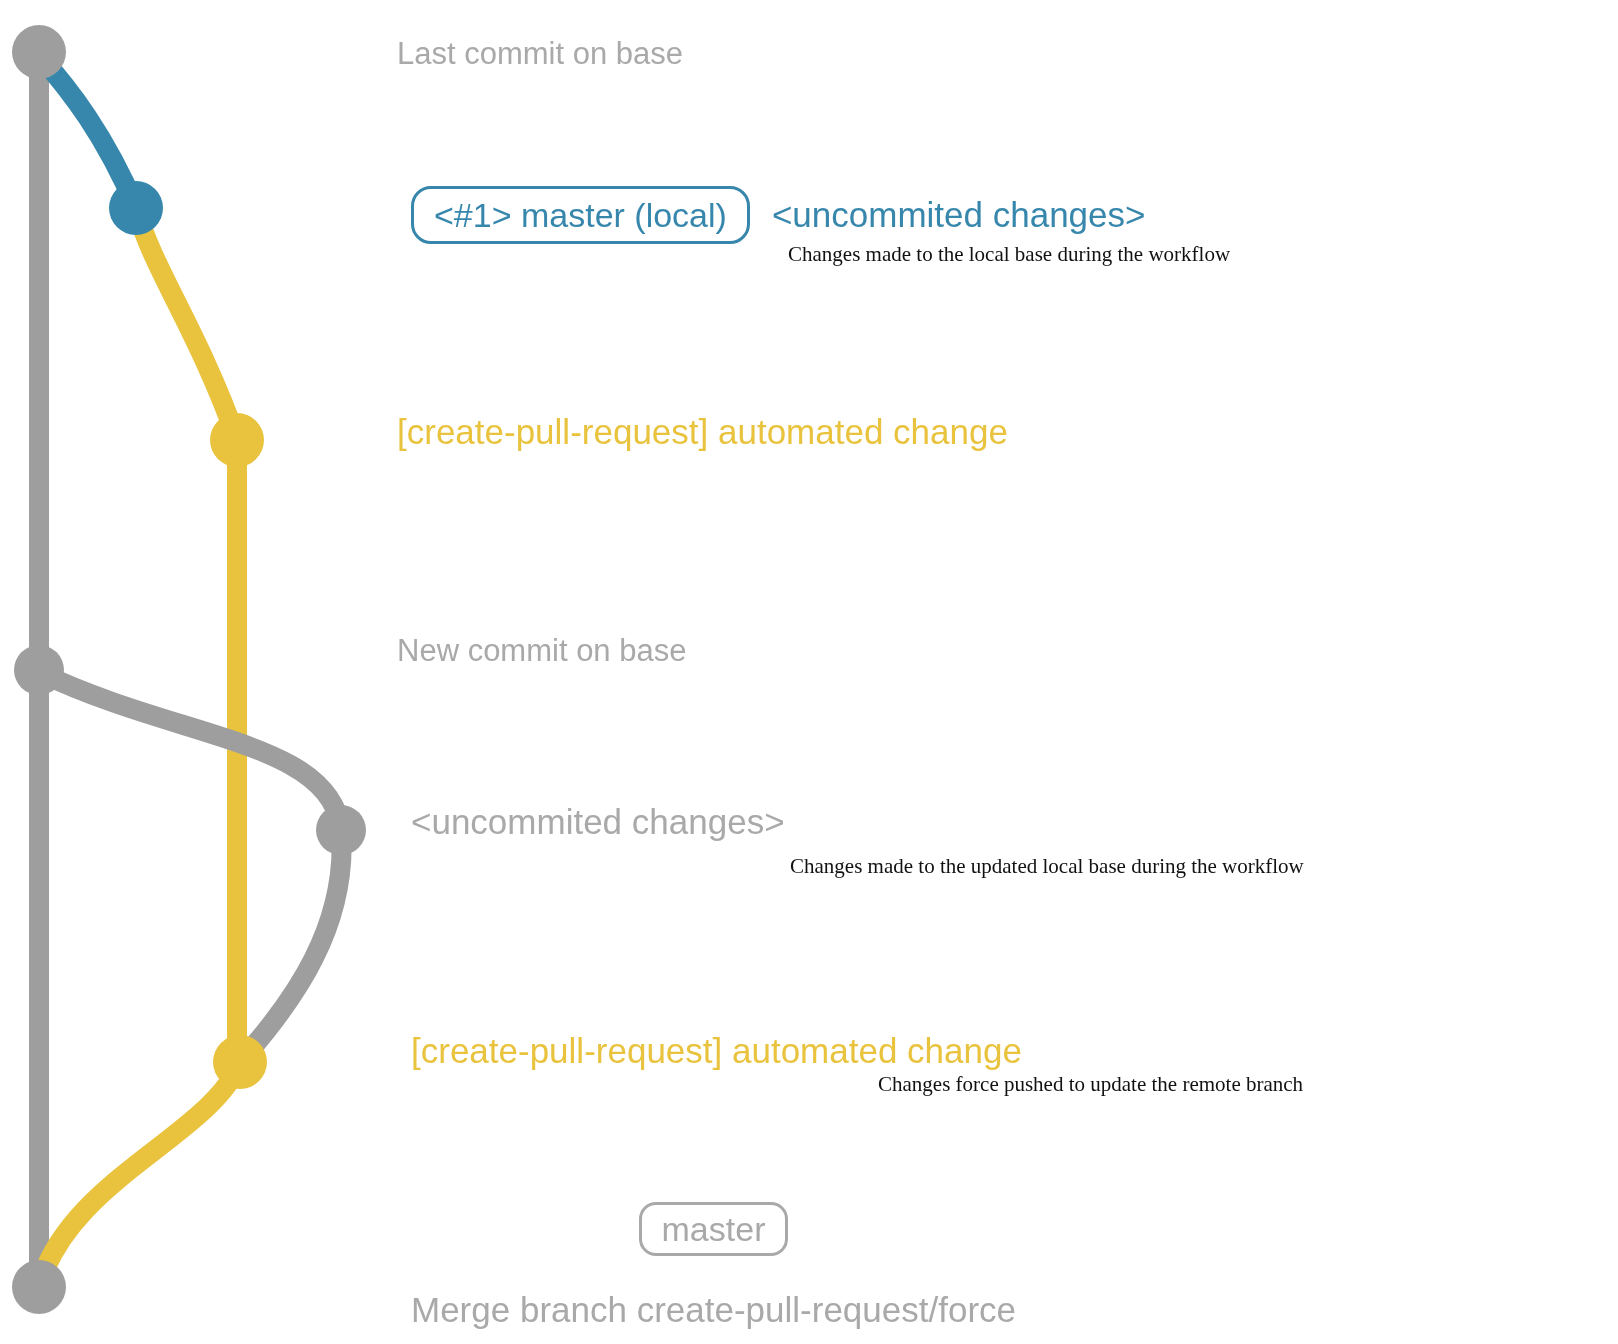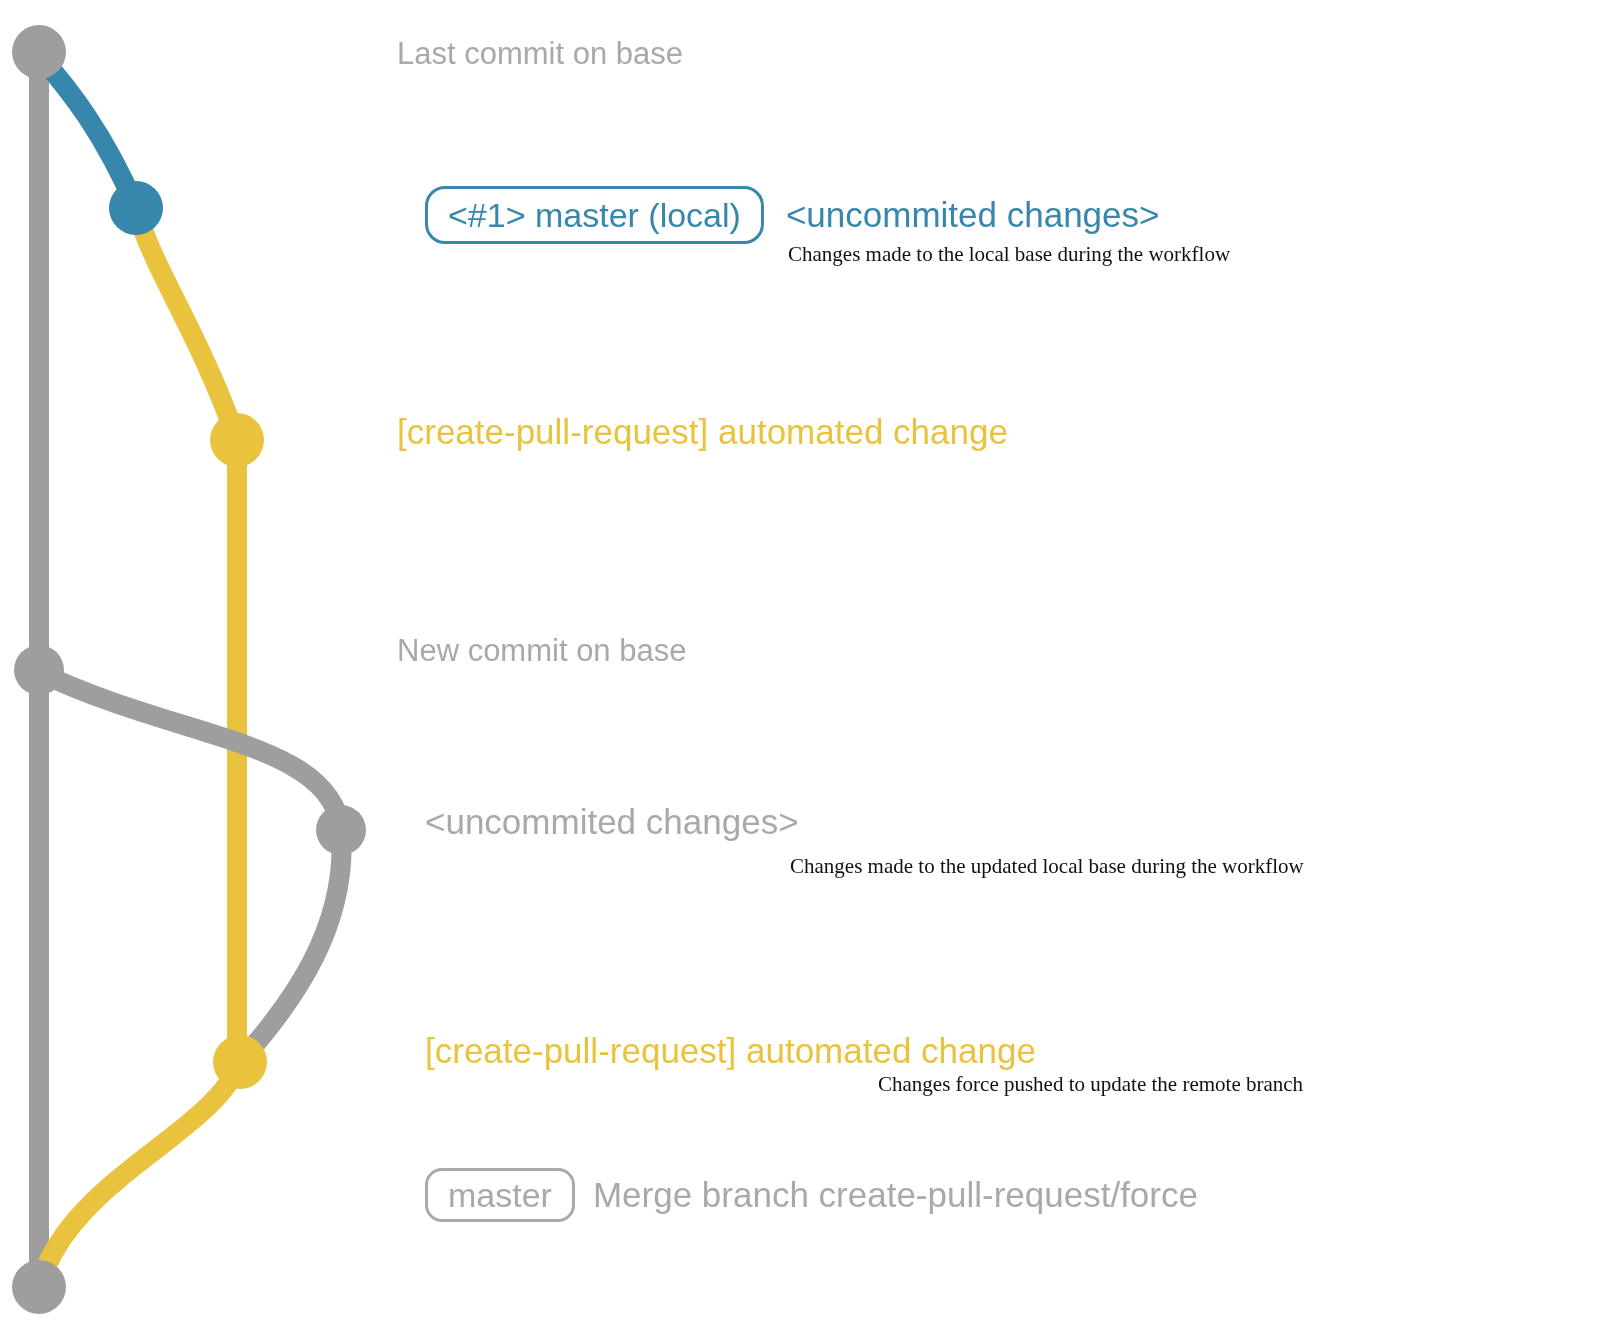--- a/index.html
+++ b/index.html
@@ -39,21 +39,20 @@
     font-size: 31px;
     color: var(--gray-text);
     white-space: nowrap;
   }
   .row {
     position: absolute;
     display: flex;
     align-items: center;
     gap: 22px;
     white-space: nowrap;
-    margin-left: 14px;
   }
   .refbox {
     display: flex;
     align-items: center;
     justify-content: center;
     height: 58px;
     padding: 0 20px;
     border: 3px solid;
     border-radius: 20px;
     font-size: 34px;
@@ -116,18 +115,18 @@
   <div class="row" style="left:411px; top:802px;">
     <div class="msg gray-ink">&lt;uncommited changes&gt;</div>
   </div>
   <div class="note" style="left:790px; top:854px;">Changes made to the updated local base during the workflow</div>
 
   <div class="row" style="left:411px; top:1031px;">
     <div class="msg yellow-ink">[create-pull-request] automated change</div>
   </div>
   <div class="note" style="left:878px; top:1072px;">Changes force pushed to update the remote branch</div>
 
-  <div class="row" style="left:411px; top:1168px; gap:18px;">
+  <div class="row" style="left:411px; top:1202px; gap:34px;flex-direction:column;">
     <div class="refbox gray-ink small">master</div>
     <div class="msg gray-ink">Merge branch create-pull-request/force</div>
   </div>
 
 </div>
 
 </body></html>

